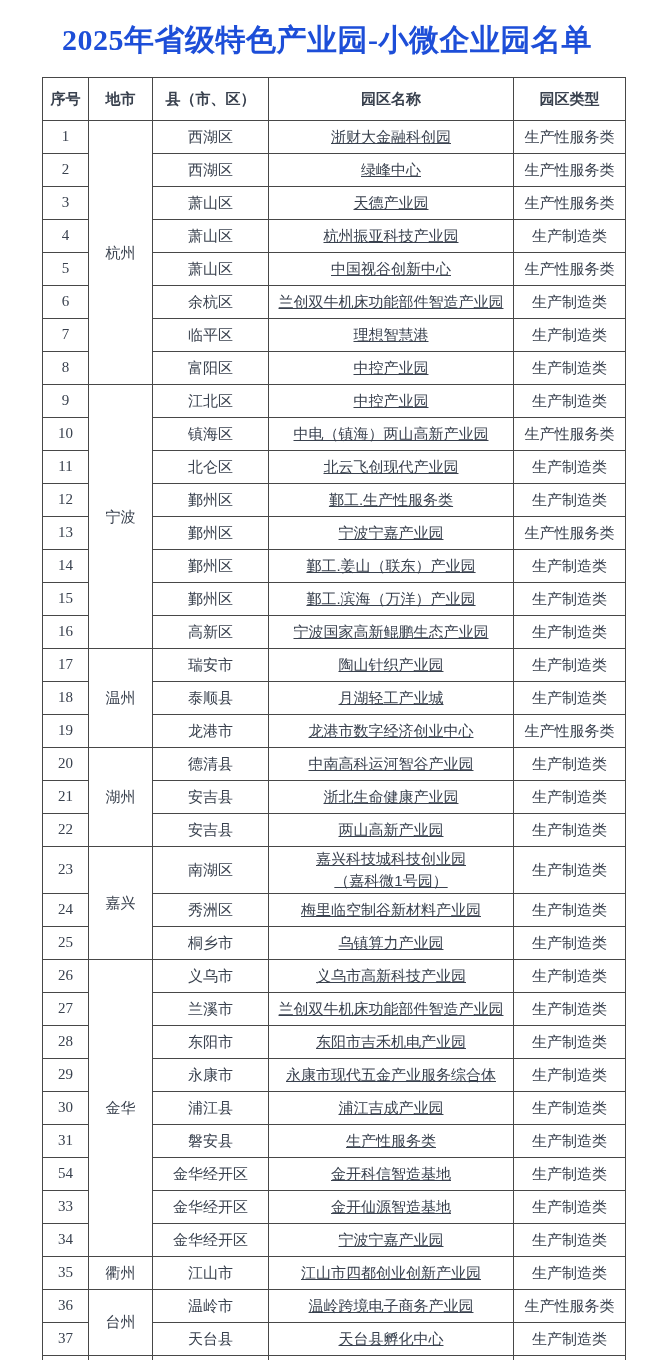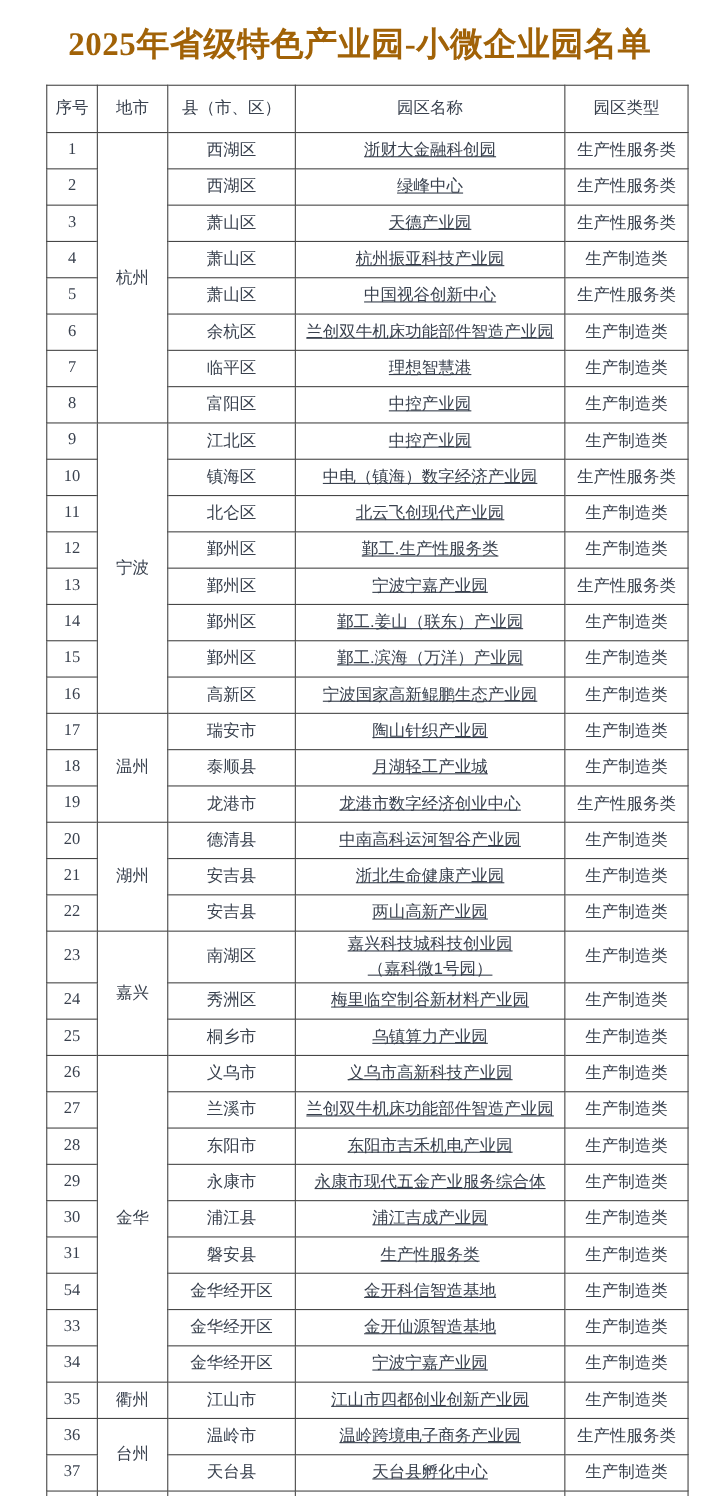--- a/index.html
+++ b/index.html
@@ -14,41 +14,41 @@
     font-family: "Liberation Sans", "DejaVu Sans", sans-serif;
   }
   .page-title {
     margin: 0;
     padding-top: 20px;
     text-align: center;
     font-family: "Liberation Serif", "DejaVu Serif", serif;
     font-weight: bold;
     font-size: 30px;
     letter-spacing: 0.5px;
-    color: #a16207;
+    color: #1d4ed8;
   }
   table.parks {
     border-collapse: collapse;
     table-layout: fixed;
     width: 583px;
     margin: 16px 0 0 42px;
   }
   table.parks th,
   table.parks td {
     border: 1px solid #474747;
     text-align: center;
     vertical-align: middle;
     font-size: 15px;
     color: #39414e;
     padding: 1px 2px;
     line-height: 1.45;
   }
   table.parks th {
     height: 40px;
-    font-weight: normal;
+    font-weight: bold;
   }
   table.parks td {
     height: 30px;
   }
   td.no-cell {
     font-family: "Liberation Serif", "DejaVu Serif", serif;
     font-size: 16px;
   }
   td.park-cell {
     white-space: pre-line;
@@ -135,21 +135,21 @@
       <tr>
         <td class="no-cell">9</td>
         <td class="city-cell" rowspan="8">宁波</td>
         <td class="county-cell">江北区</td>
         <td class="park-cell">中控产业园</td>
         <td class="type-cell">生产制造类</td>
       </tr>
       <tr>
         <td class="no-cell">10</td>
         <td class="county-cell">镇海区</td>
-        <td class="park-cell">中电（镇海）数字经济产业园</td>
+        <td class="park-cell">中电（镇海）两山高新产业园</td>
         <td class="type-cell">生产性服务类</td>
       </tr>
       <tr>
         <td class="no-cell">11</td>
         <td class="county-cell">北仑区</td>
         <td class="park-cell">北云飞创现代产业园</td>
         <td class="type-cell">生产制造类</td>
       </tr>
       <tr>
         <td class="no-cell">12</td>

